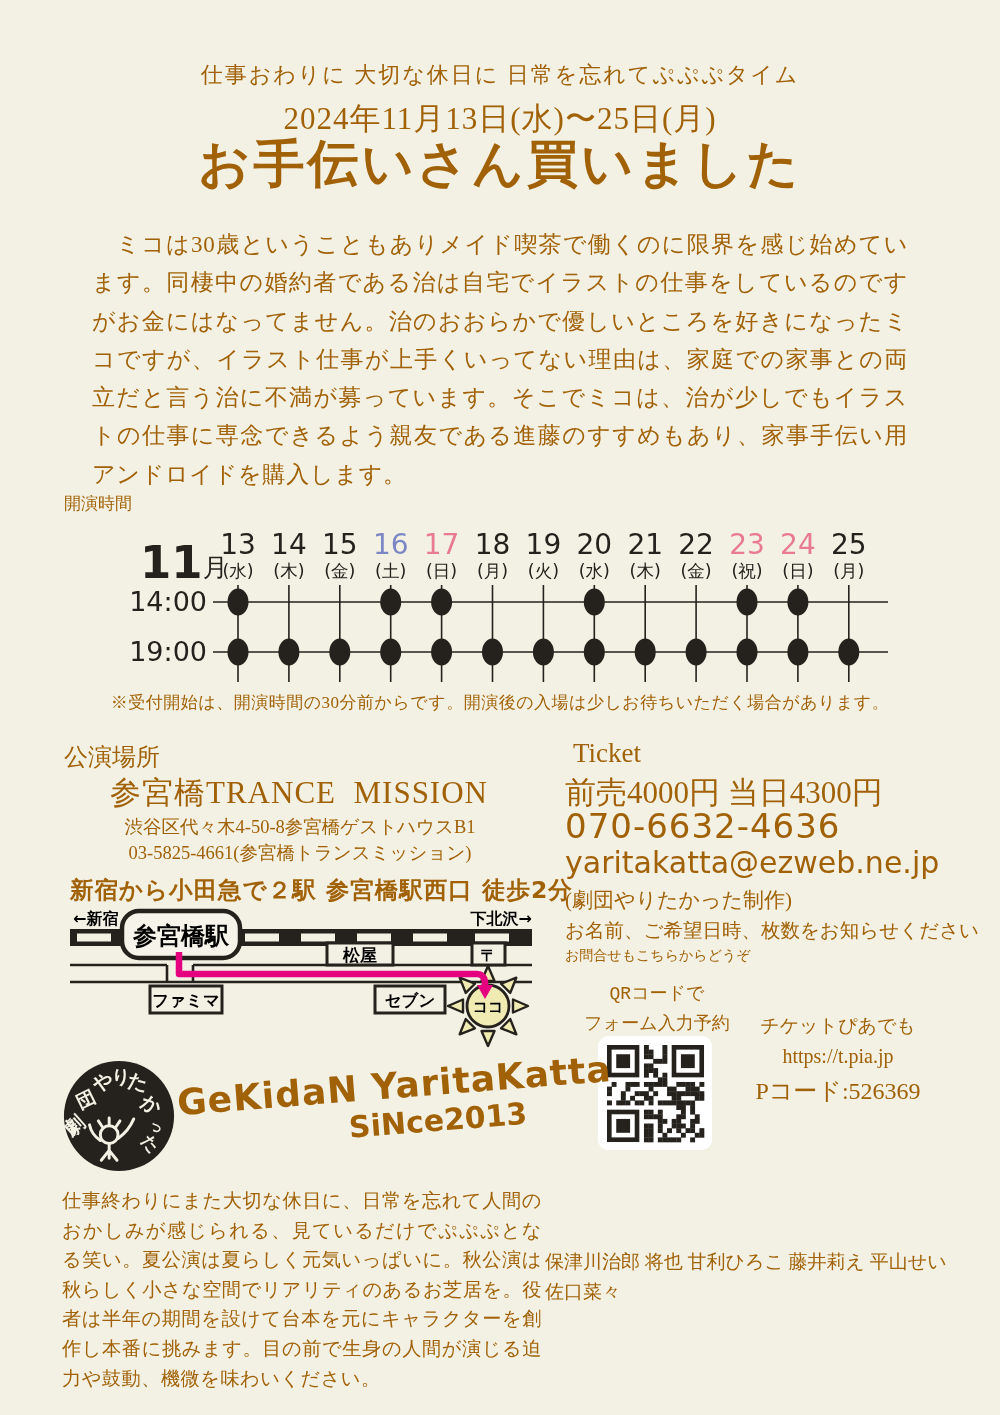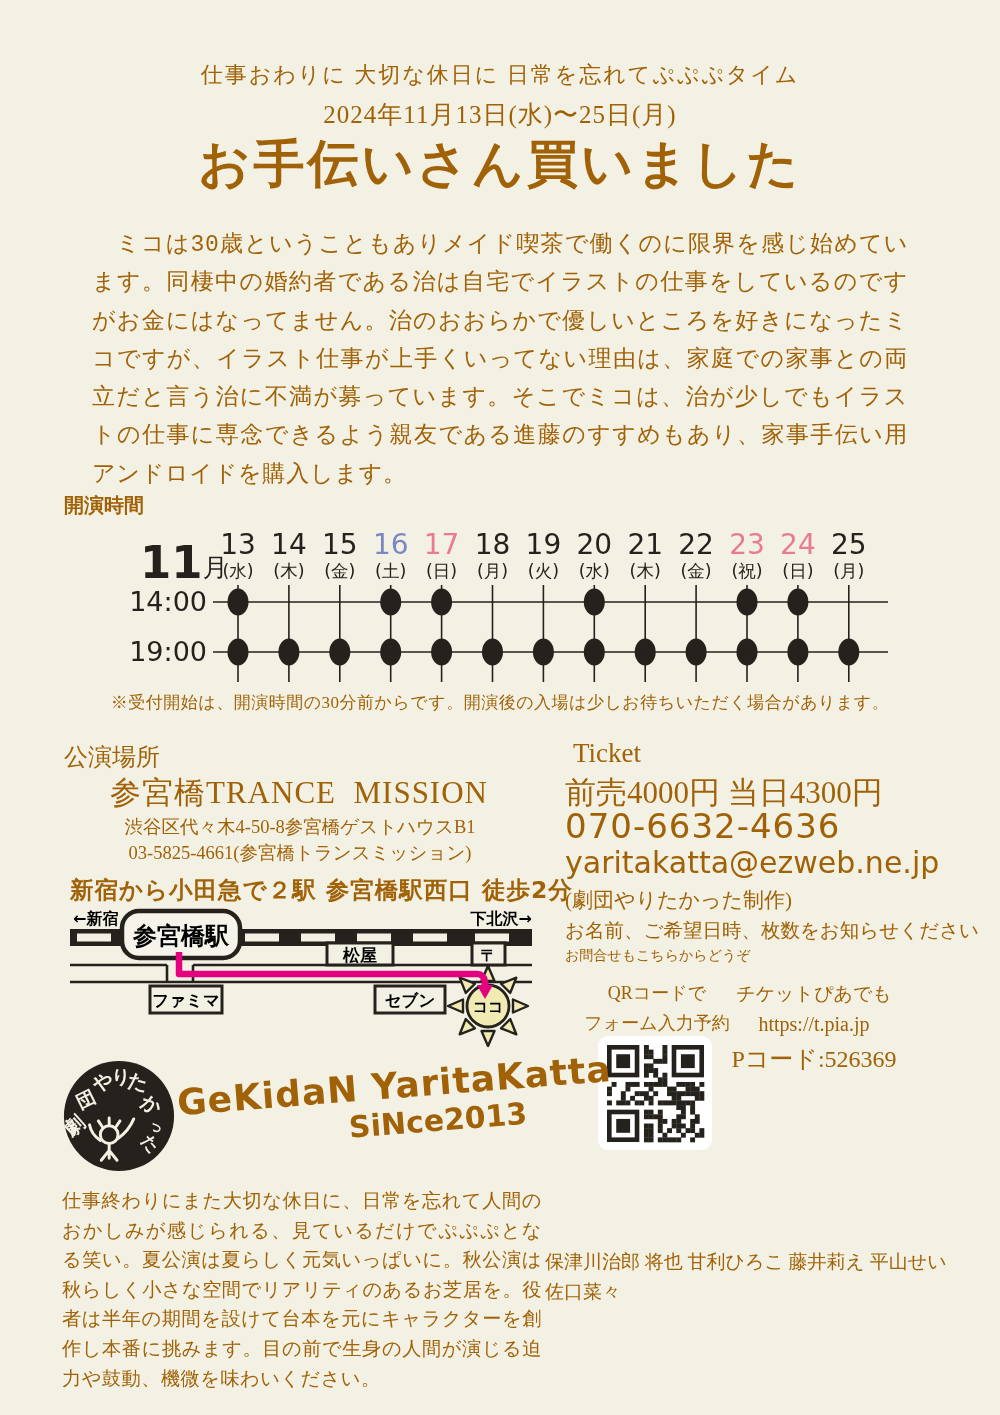--- a/index.html
+++ b/index.html
@@ -6,42 +6,42 @@
   .page{
     position:relative;width:1000px;height:1415px;margin:0 auto;
     background:#f3f0e4;color:#a16207;overflow:hidden;
     font-family:"Liberation Serif","DejaVu Serif",serif;
     padding-left:26px;
   }
   .abs{position:absolute;}
   .sans{font-family:"DejaVu Sans","Liberation Sans",sans-serif;}
   .center{text-align:center;}
   .tagline{top:60px;left:0;width:1000px;font-size:22px;letter-spacing:2px;}
-  .daterange{top:98px;left:0;width:1000px;font-size:25px;letter-spacing:1px;}
+  .daterange{top:98px;left:0;width:1000px;font-size:31px;letter-spacing:1px;}
   .title{top:130px;left:0;width:1000px;font-size:51px;font-weight:600;letter-spacing:3px;}
-  .synopsis{top:226px;left:92px;width:816px;font-size:23px;line-height:38.3px;letter-spacing:0.8px;text-align:justify;font-family:Liberation Mono, monospace;}
-  .sched-label{top:492px;left:64px;font-size:20px;font-weight:bold;}
+  .synopsis{top:226px;left:92px;width:816px;font-size:23px;line-height:38.3px;letter-spacing:0.8px;text-align:justify;}
+  .sched-label{top:492px;left:64px;font-size:17px;}
   .sched-note{top:691px;left:0;width:1000px;font-size:17px;letter-spacing:0.5px;}
   .venue-label{top:741px;left:64px;font-size:24px;}
   .venue-name{top:772px;left:110px;font-size:31px;letter-spacing:1px;white-space:pre;}
   .venue-lines{top:814px;left:60px;width:480px;font-size:18.5px;line-height:26px;text-align:center;}
   .access-heading{top:874px;left:70px;font-size:23.5px;font-weight:bold;letter-spacing:1px;}
   .ticket{left:565px;}
   .ticket-label{top:738px;font-size:27px;margin-left:8px;}
   .ticket-price{top:772px;font-size:31px;}
   .ticket-phone{top:806px;font-size:34px;letter-spacing:1px;}
   .ticket-email{top:845px;font-size:30px;}
   .ticket-producer{top:886px;font-size:21px;}
   .ticket-info1{top:917px;font-size:19.5px;}
   .ticket-info2{top:947px;font-size:14px;}
-  .qr-cap{left:577px;width:160px;text-align:center;font-size:18px;}
+  .qr-cap{left:577px;width:160px;text-align:center;font-size:18px;font-family:Liberation Mono, monospace;}
   .qr1{top:981px;}
   .qr2{top:1011px;}
   .qr-box{top:1036px;left:598px;}
-  .pia{left:714px;width:200px;text-align:center;}
+  .pia{left:738px;width:200px;text-align:center;margin-top:32px;}
   .pia1{top:981px;font-size:19px;}
   .pia2{top:1013px;font-size:20px;}
   .pia3{top:1043px;font-size:24px;}
   .logo-svg{top:1056px;left:60px;}
   .romaji{top:1068px;left:178px;width:360px;transform:rotate(-4.5deg);
     font-family:"DejaVu Sans","Liberation Sans",sans-serif;font-weight:bold;}
   .romaji-name{font-size:36px;letter-spacing:1px;white-space:nowrap;}
   .romaji-since{font-size:30px;text-align:right;padding-right:12px;margin-top:0px;}
   .about{top:1186px;left:62px;width:480px;font-size:19.2px;line-height:29.6px;letter-spacing:0.5px;text-align:justify;}
   .credits{top:1188px;left:545px;width:425px;font-size:19px;line-height:29.5px;white-space:pre-wrap;}

